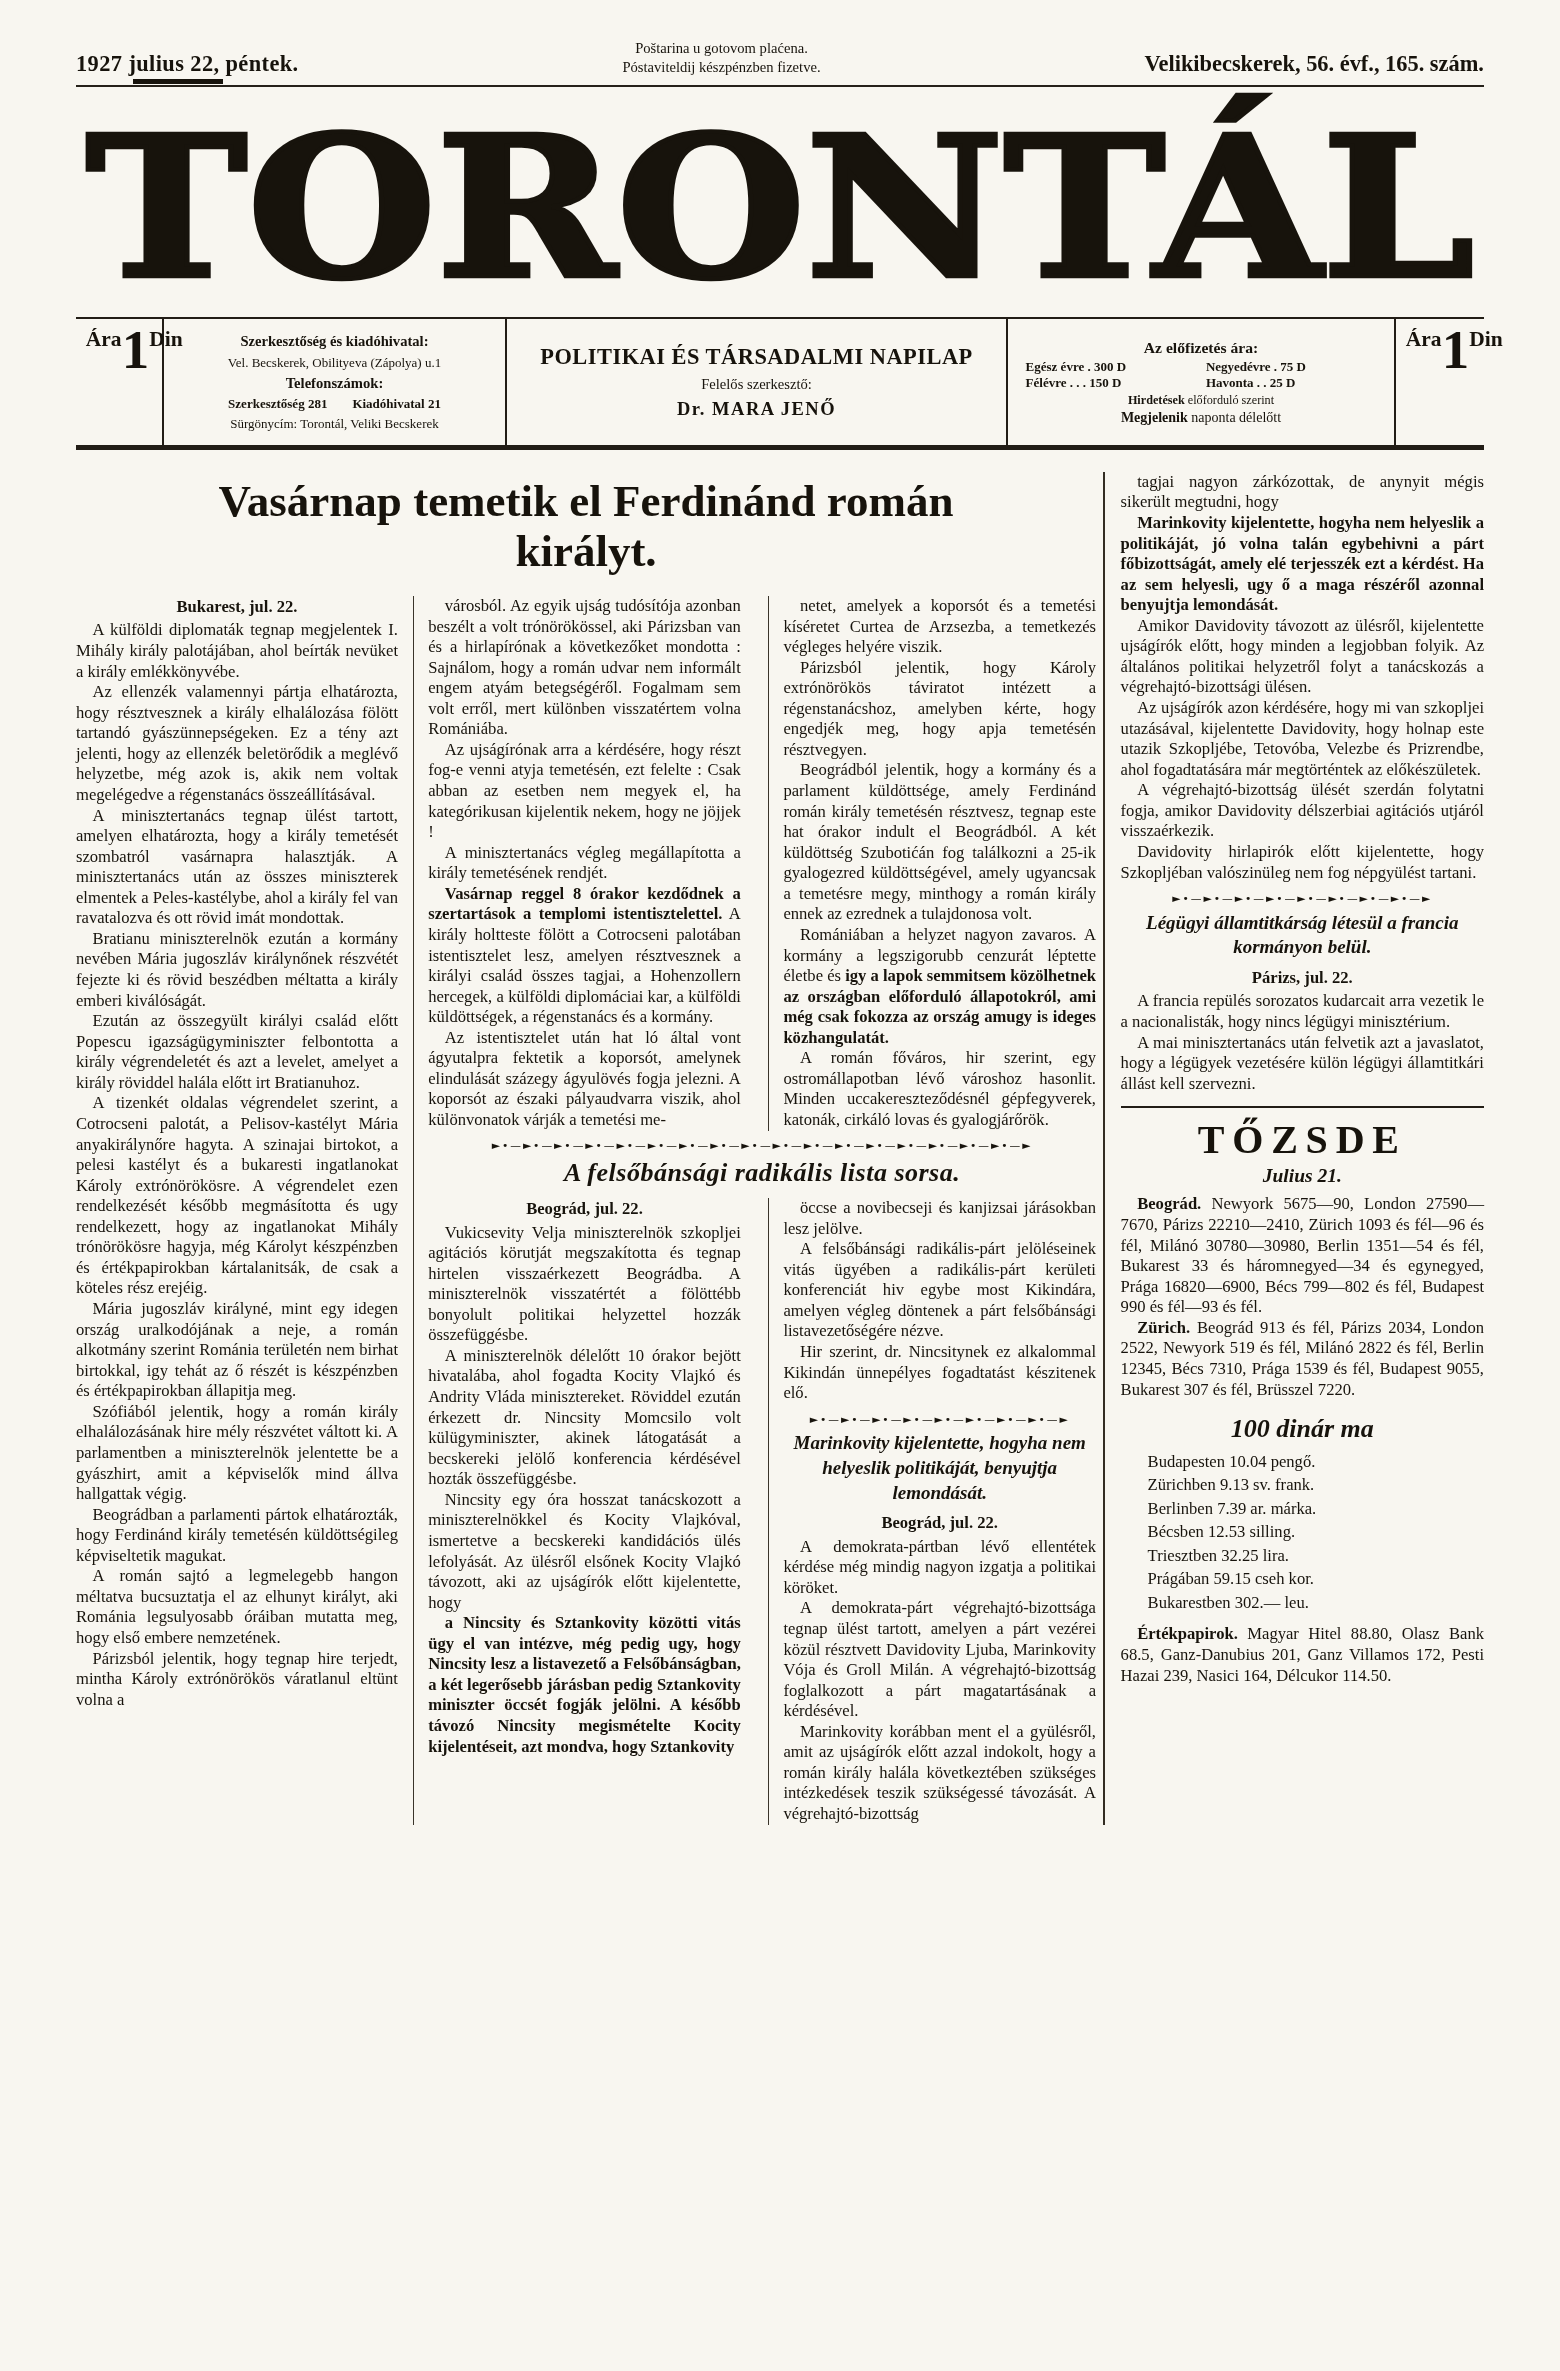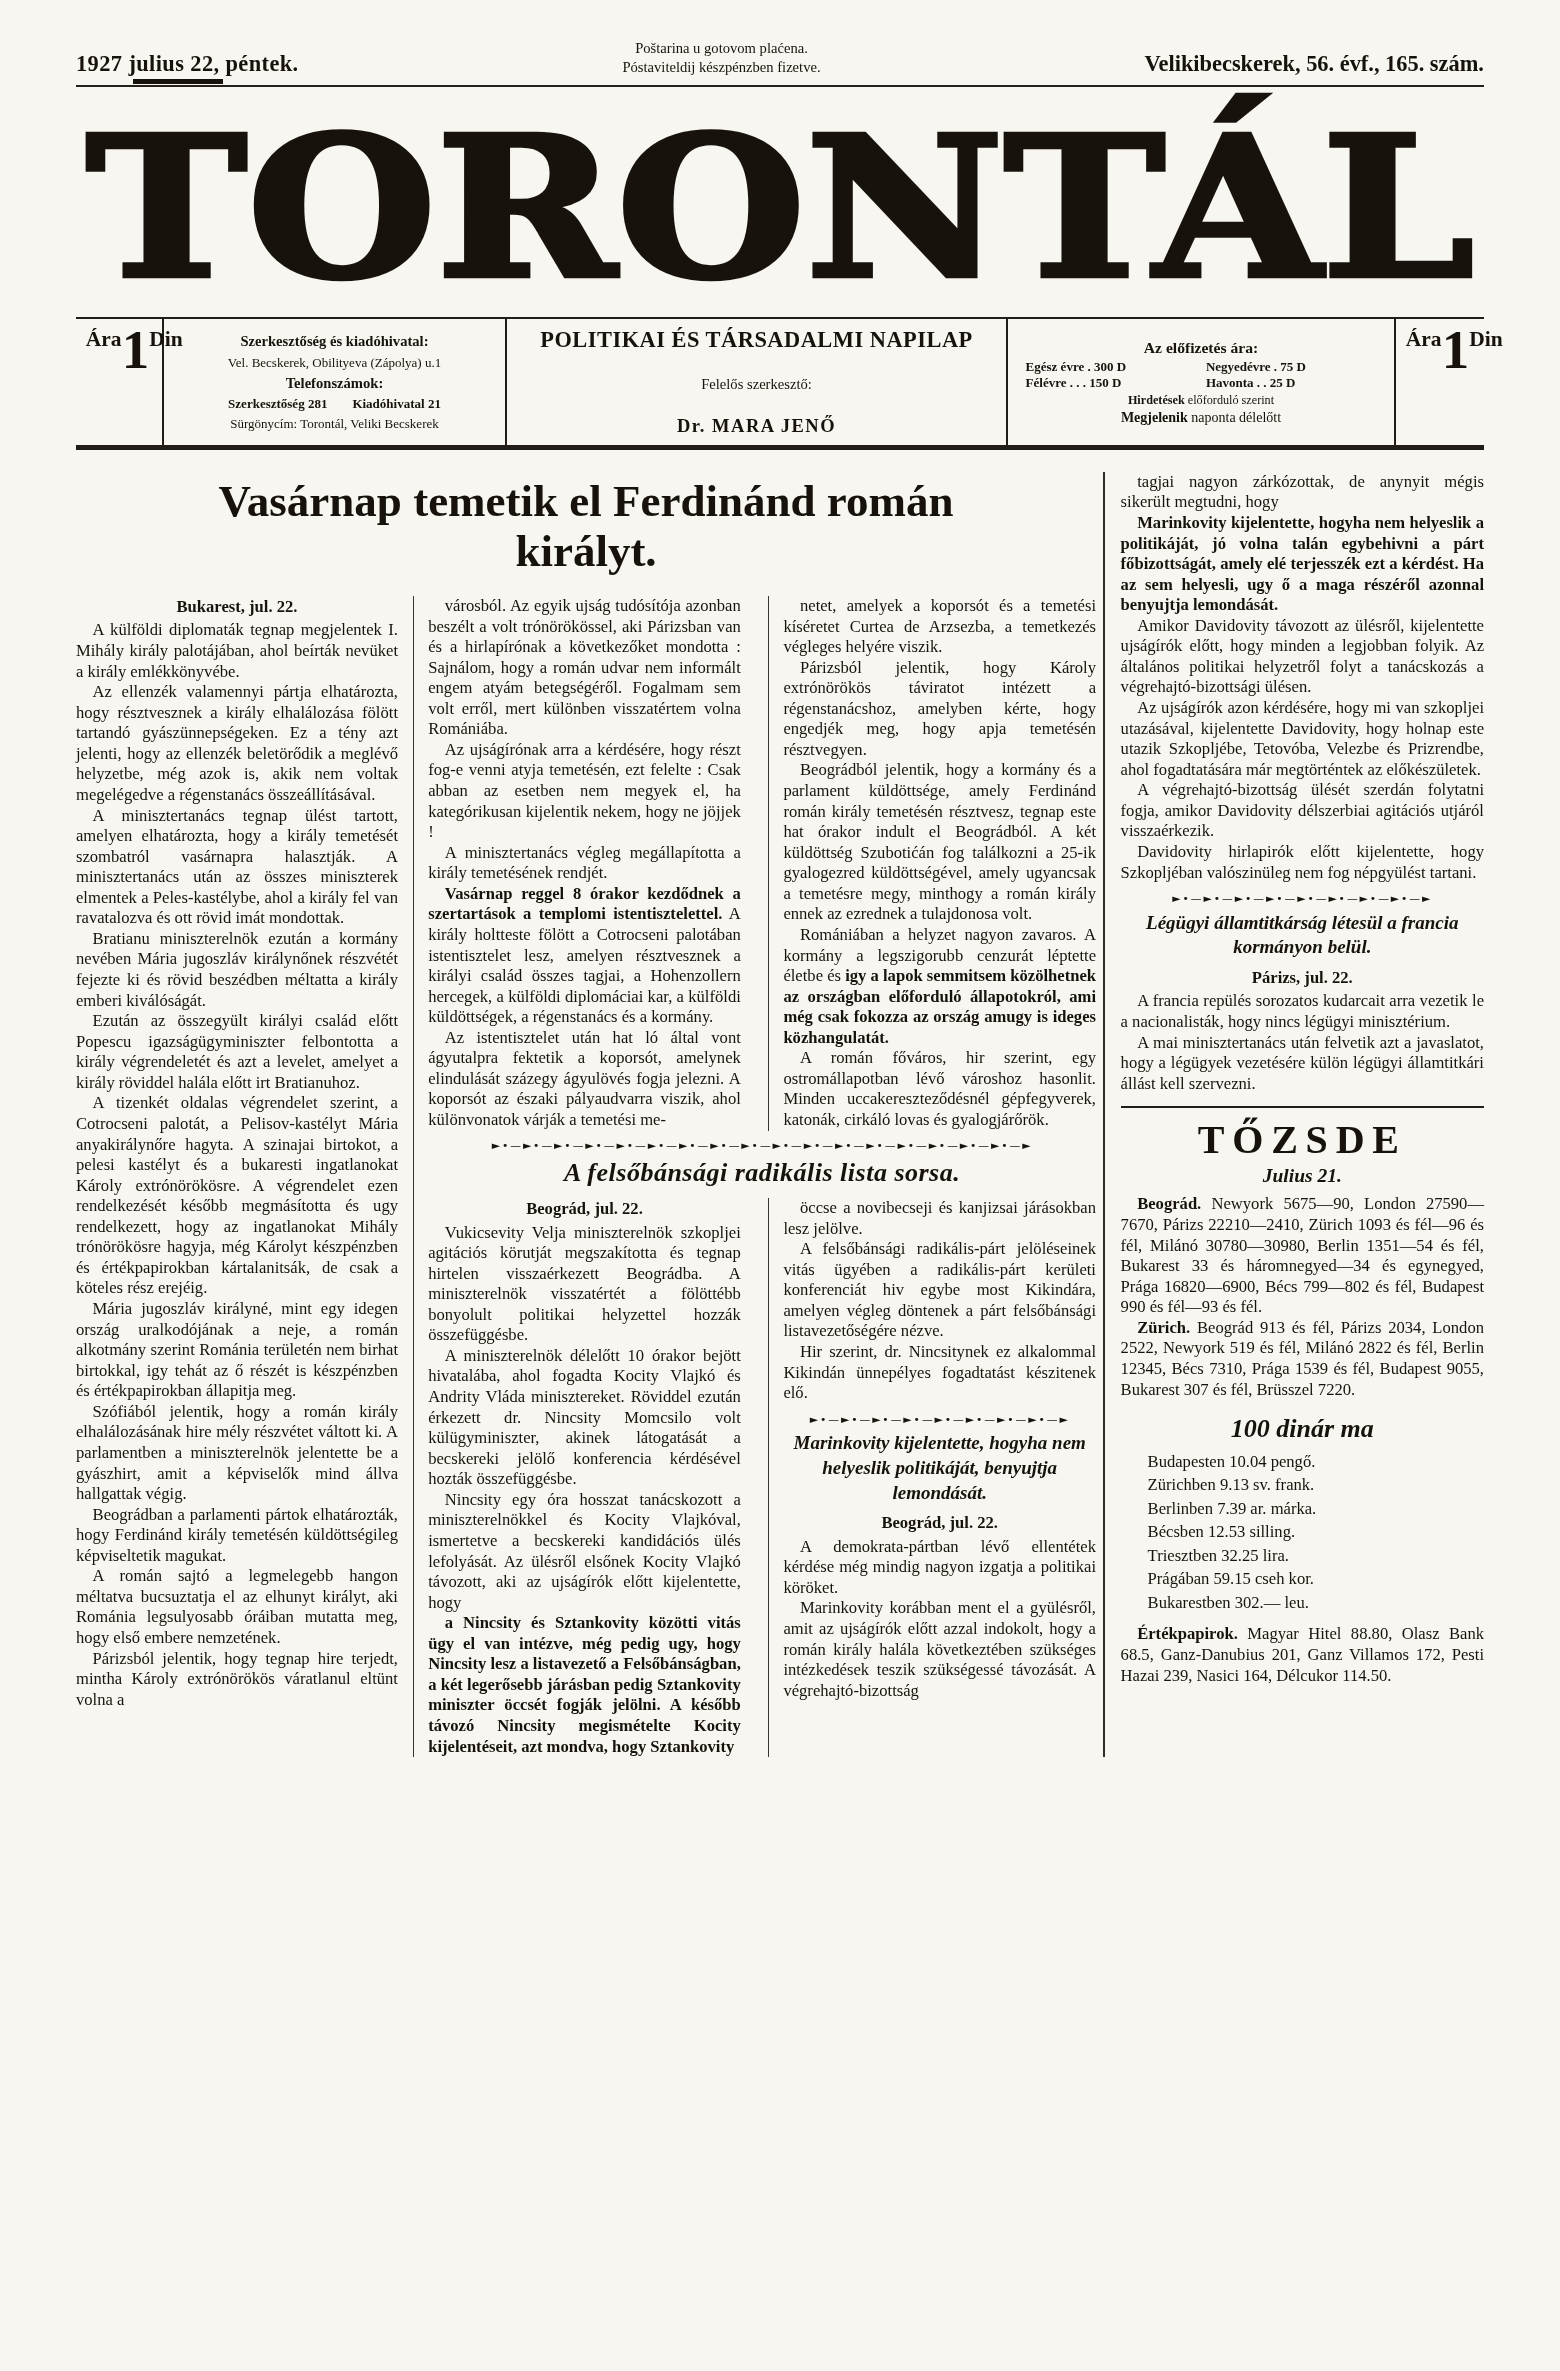--- a/index.html
+++ b/index.html
@@ -26,21 +26,21 @@
   .infobar .cell{ padding:7.8px 9.8px; border-right:2px solid #221d16; }
   .infobar .cell:last-child{ border-right:none; }
   .cell.pricebox{ width:88px; display:flex; flex-direction:row; justify-content:space-between; }
   .pricebox .plabel{ font-size:21.5px; font-weight:bold; }
   .pricebox .pvalue{ font-size:55px; font-weight:bold; line-height:.85; text-align:center; }
   .pricebox .punit{ font-size:21.5px; font-weight:bold; }
   .cell.office{ width:343px; text-align:center; font-size:13px; line-height:1.35;
                 display:flex; flex-direction:column; justify-content:center; gap:2px; }
   .office .b{ font-weight:bold; font-size:14.6px; }
   .office .phones{ display:flex; justify-content:center; gap:25px; font-weight:bold; }
-  .cell.midinfo{ flex:1; text-align:center; display:flex; flex-direction:column; justify-content:center; gap:23px; }
+  .cell.midinfo{ flex:1; text-align:center; display:flex; flex-direction:column; justify-content:center; gap:6px; }
   .midinfo .ptype{ font-size:22.4px; font-weight:bold; letter-spacing:0.5px; }
   .midinfo .edlabel{ font-size:14.6px; }
   .midinfo .edname{ font-size:18.5px; font-weight:bold; letter-spacing:1.5px; }
   .cell.subs{ width:388px; text-align:center; font-size:13px; display:flex; flex-direction:column; justify-content:center; gap:2px; }
   .subs .stitle{ font-weight:bold; font-size:15.6px; }
   .subs .sgrid{ display:grid; grid-template-columns:1fr 1fr; gap:0 9.8px; font-weight:bold; text-align:left; padding:0 7.8px; }
   .subs .ads{ font-size:12.2px; }
   .subs .ads .b, .subs .appears .b{ font-weight:bold; }
   .subs .appears{ font-size:14px;font-family:Liberation Serif, serif; }
 
@@ -192,20 +192,21 @@
               <div class="article">
                   <p>öccse a novibecseji és kanjizsai járásokban lesz jelölve.</p>
                   <p>A felsőbánsági radikális-párt jelöléseinek vitás ügyében a radikális-párt kerületi konferenciát hiv egybe most Kikindára, amelyen végleg döntenek a párt felsőbánsági listavezetőségére nézve.</p>
                   <p>Hir szerint, dr. Nincsitynek ez alkalommal Kikindán ünnepélyes fogadtatást készitenek elő.</p>
                 </div>
               <div class="ornament">►•—►•—►•—►•—►•—►•—►•—►•—►</div>
               <h3 class="sub-headline">Marinkovity kijelentette, hogyha nem helyeslik politikáját, benyujtja lemondását.</h3>
               <div class="article">
                   <p class="dateline">Beográd, jul. 22.</p>
                   <p>A demokrata-pártban lévő ellentétek kérdése még mindig nagyon izgatja a politikai köröket.</p>
+                  <p>A demokrata-párt végrehajtó-bizottsága tegnap ülést tartott, amelyen a párt vezérei közül résztvett Davidovity Ljuba, Marinkovity Vója és Groll Milán. A végrehajtó-bizottság foglalkozott a párt magatartásának a kérdésével.</p>
                   <p>Marinkovity korábban ment el a gyülésről, amit az ujságírók előtt azzal indokolt, hogy a román király halála következtében szükséges intézkedések teszik szükségessé távozását. A végrehajtó-bizottság</p>
                 </div>
             </div>
           </div>
         </div>
       </div>
     </section>
 
     <aside class="col4">
       <div class="article">

